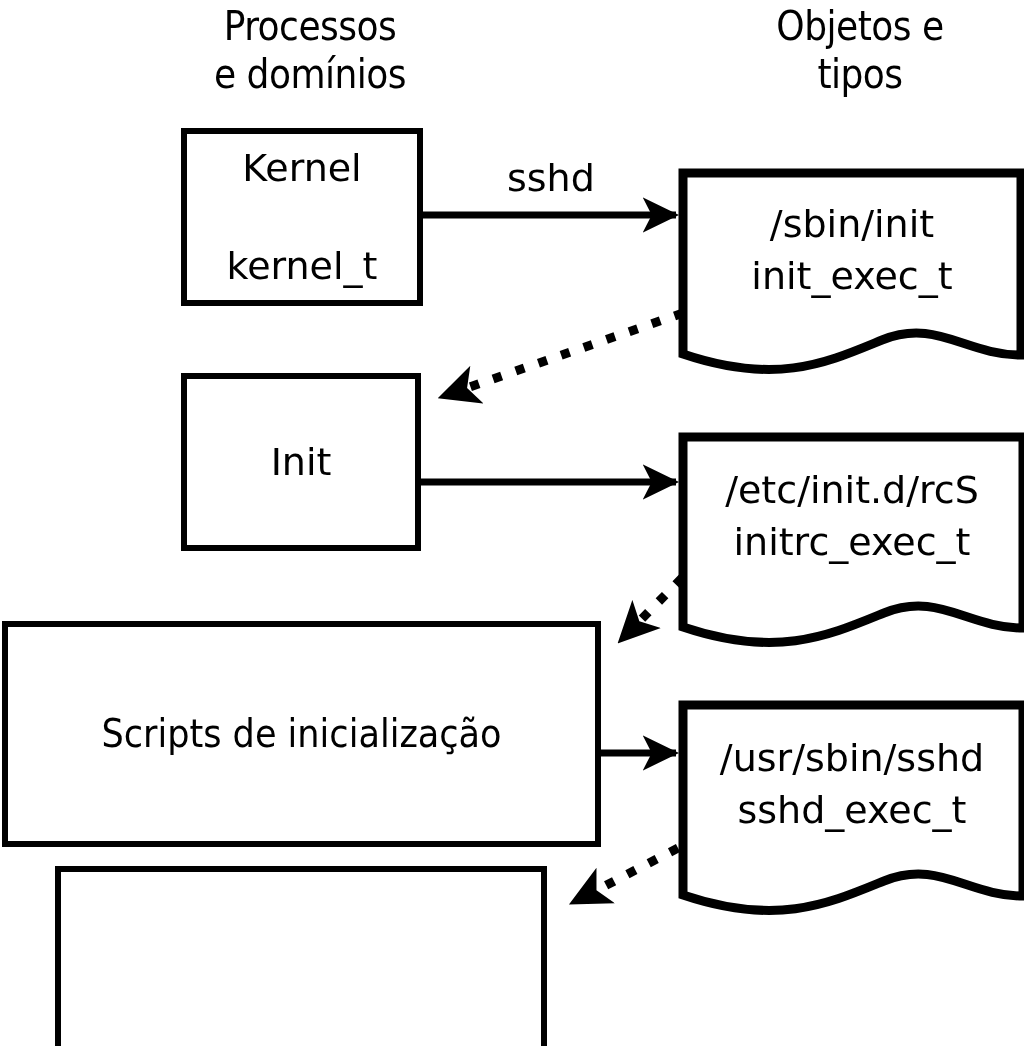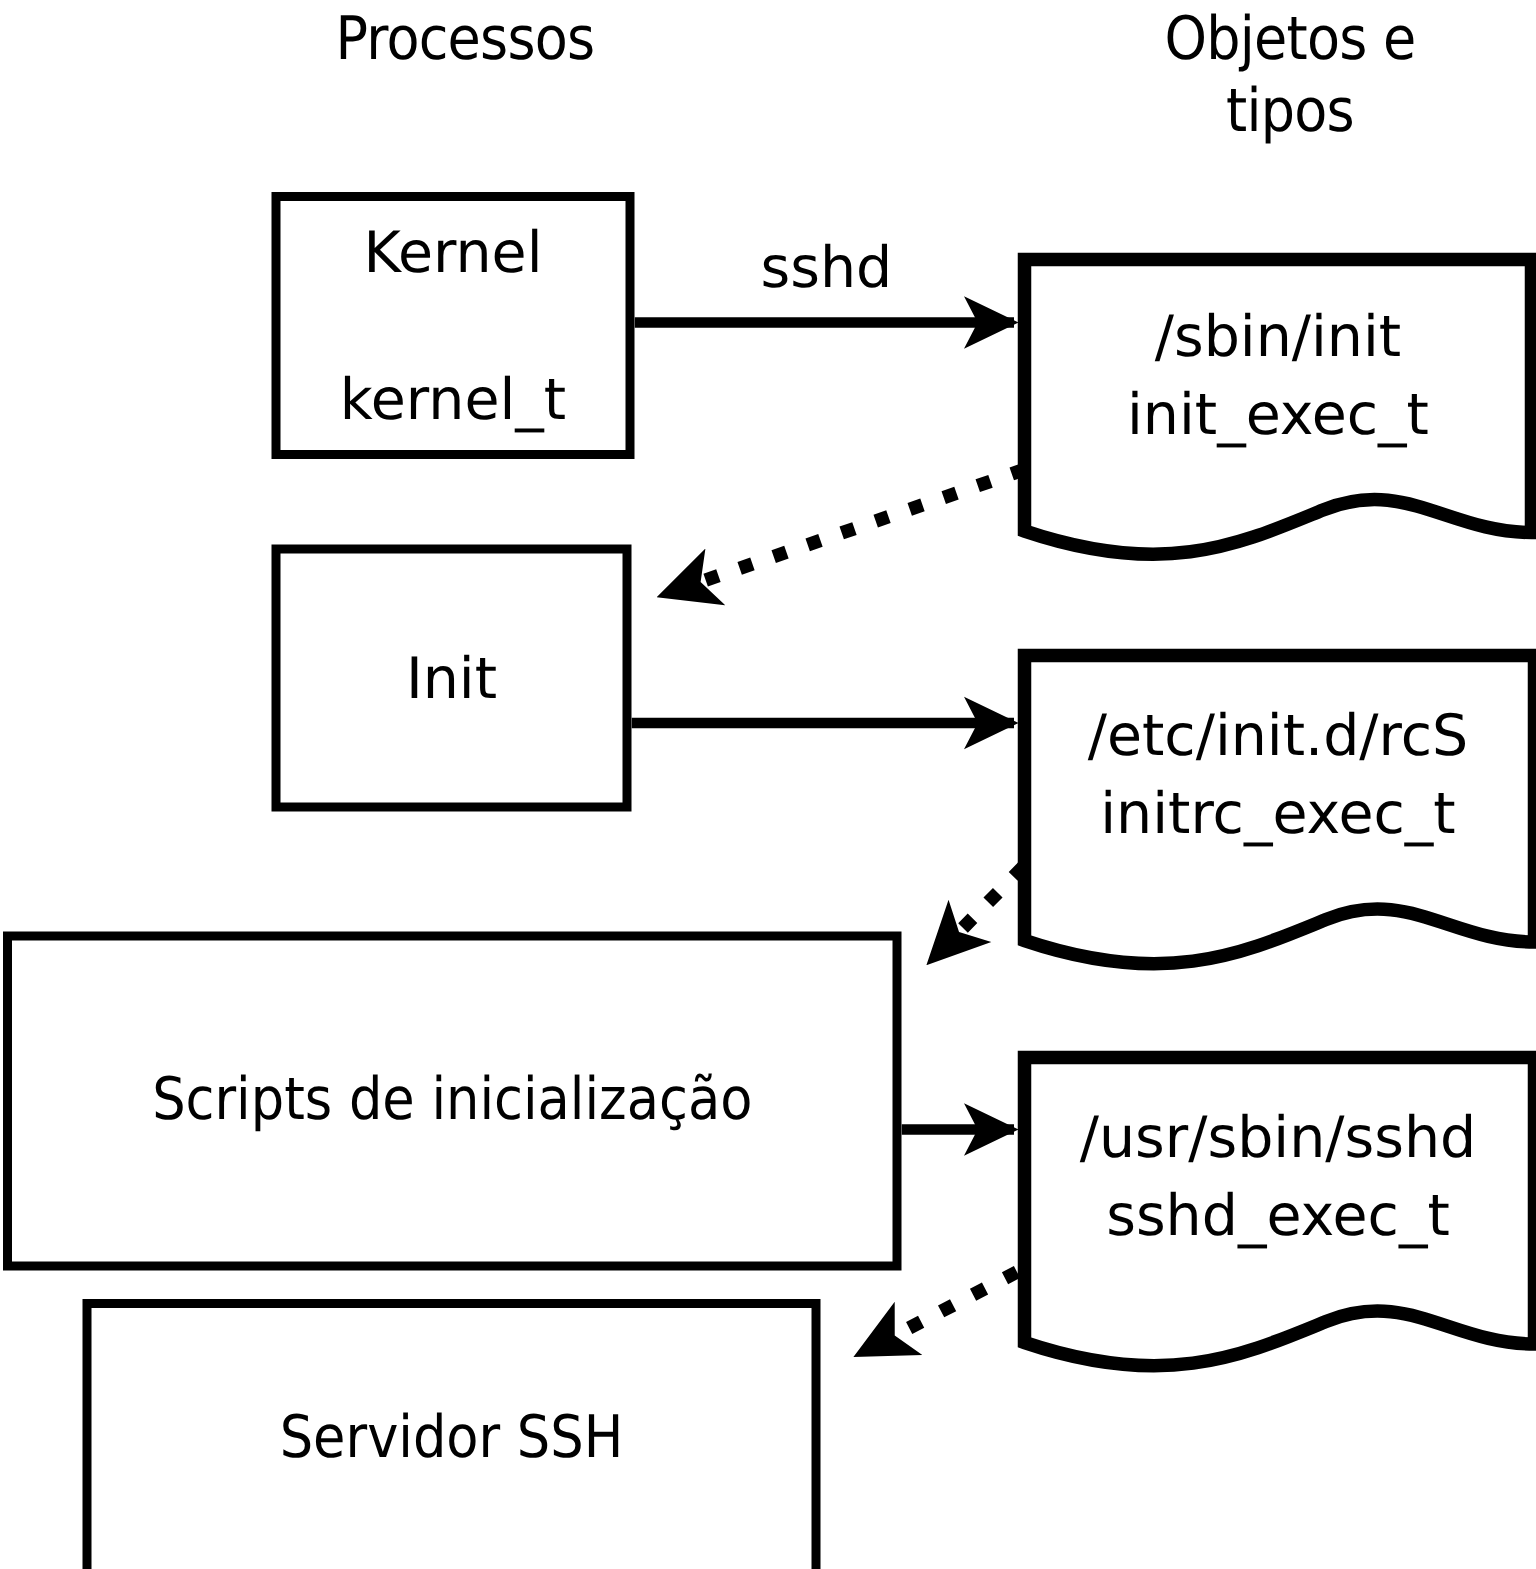--- a/index.html
+++ b/index.html
@@ -50,21 +50,21 @@
     line-height: 50px;
     white-space: nowrap;
     color: #000000;
   }
   .narrow .proc-line {
     font-family: "DejaVu Sans Condensed", "Liberation Sans Narrow", "DejaVu Sans", sans-serif;
     font-size: 39px;
   }
 
   #box-kernel  { left: 181px; top: 128px; width: 242px; height: 178px; }
-  #box-init    { left: 181px; top: 363px; width: 240px; height: 178px; }
+  #box-init    { left: 181px; top: 373px; width: 240px; height: 178px; }
   #box-initrc  { left: 2px;   top: 621px; width: 599px; height: 226px; }
   #box-sshd    { left: 55px;  top: 866px; width: 492px; height: 186px; }
 
   .doc-wrap {
     position: absolute;
   }
   .doc-wrap svg { display: block; overflow: visible; }
   .doc-text {
     position: absolute;
     left: 0;
@@ -117,41 +117,41 @@
 
   <line x1="682" y1="578" x2="620" y2="641" stroke="#000000" stroke-width="9" stroke-linecap="butt" stroke-dasharray="9 15" marker-end="url(#arrowDot)"></line>
 
   <line x1="601" y1="753" x2="676" y2="753" stroke="#000000" stroke-width="7" marker-end="url(#arrowSolid)"></line>
 
   <line x1="678" y1="848" x2="572" y2="903" stroke="#000000" stroke-width="9" stroke-linecap="butt" stroke-dasharray="9 15" marker-end="url(#arrowDot)"></line>
 </svg>
 
 <div class="col-header" id="header-left">
   <div>Processos</div>
+  <div>e domínios</div>
 </div>
 <div class="col-header" id="header-right">
   <div>Objetos e</div>
   <div>tipos</div>
 </div>
 
 <div class="proc-box" id="box-kernel">
   <div class="proc-line">Kernel</div>
   <div class="proc-line">kernel_t</div>
 </div>
 
 <div class="proc-box" id="box-init">
   <div class="proc-line">Init</div>
 </div>
 
 <div class="proc-box narrow" id="box-initrc">
   <div class="proc-line">Scripts de inicialização</div>
 </div>
 
 <div class="proc-box narrow" id="box-sshd">
-  <div class="proc-line">Servidor SSH</div>
 </div>
 
 <div class="doc-wrap" id="doc-init">
   <svg width="348" height="220" viewBox="0 0 348 220" xmlns="http://www.w3.org/2000/svg">
     <path d="M 5 5 L 343 5 L 343 187 C 288 187 258 150 204 172 C 150 194 100 218 5 186 Z" fill="#ffffff" stroke="#000000" stroke-width="9" stroke-linejoin="miter"></path>
   </svg>
   <div class="doc-text">
     <div class="doc-line">/sbin/init</div>
     <div class="doc-line">init_exec_t</div>
   </div>

